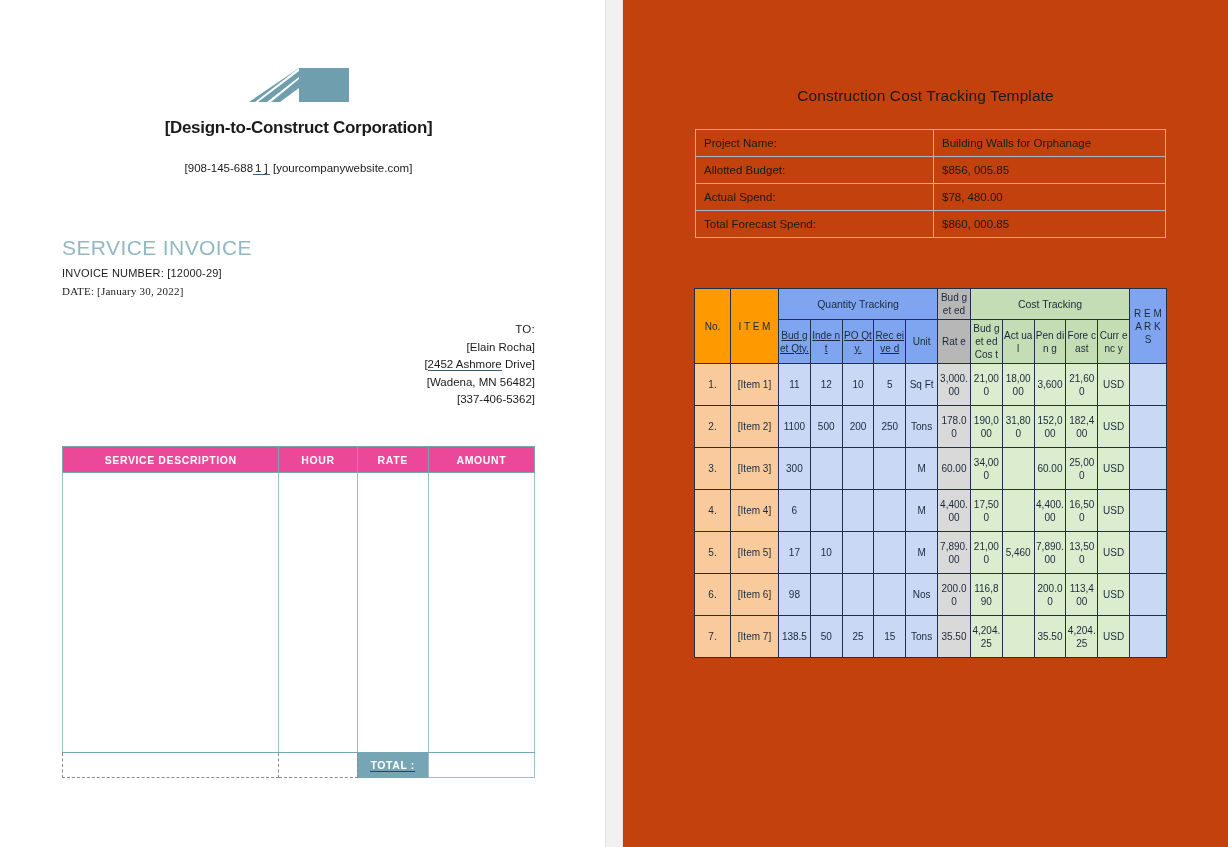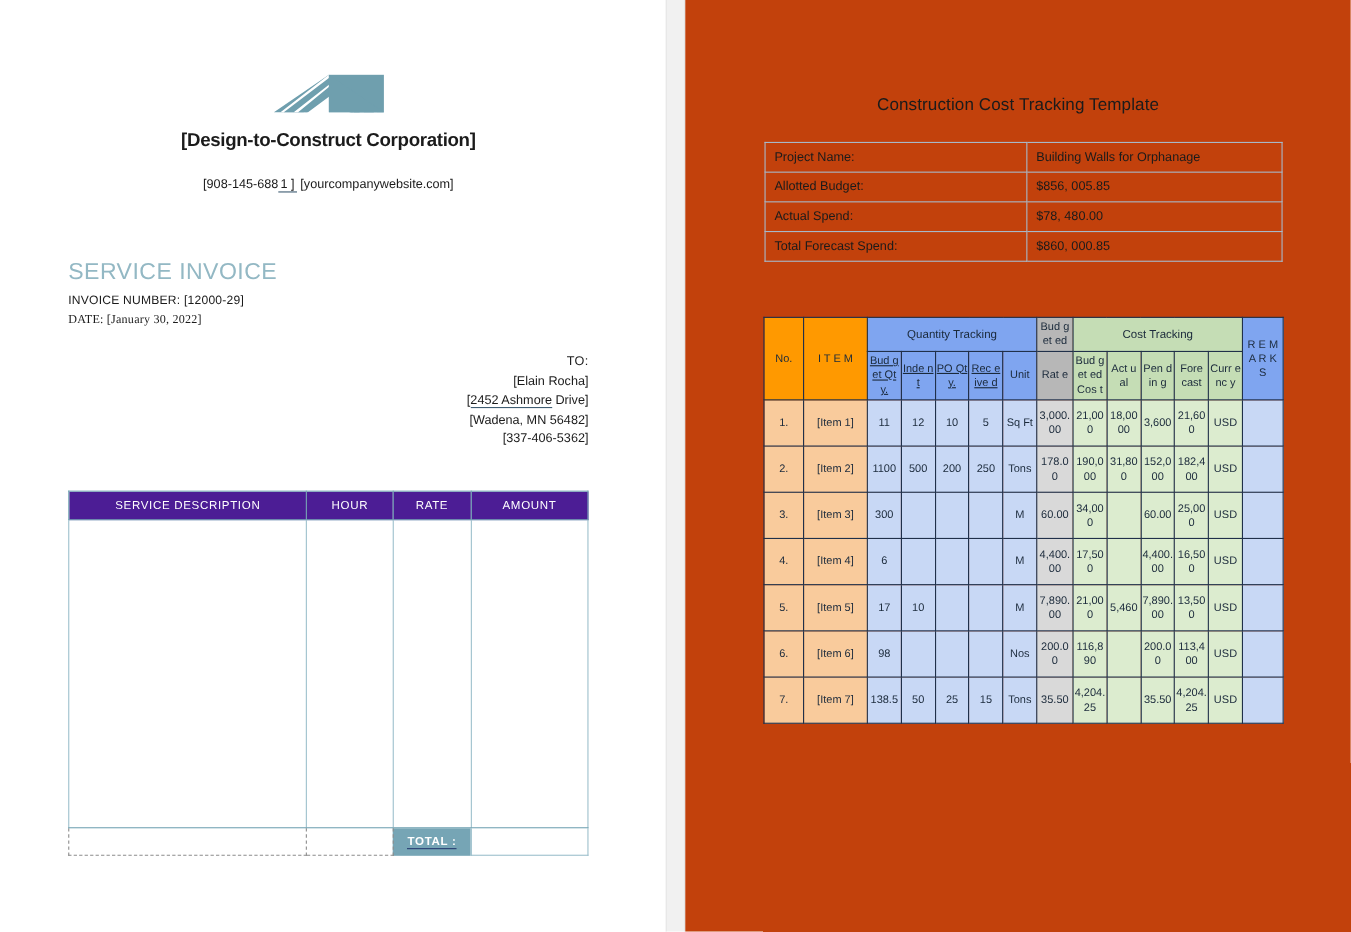--- a/index.html
+++ b/index.html
@@ -107,24 +107,24 @@
 
   
   .svc-table {
     position: absolute;
     left: 62px; top: 446px;
     width: 473px;
     border-collapse: collapse;
     table-layout: fixed;
   }
   .svc-table th {
-    background: #4c1d95;
+    background: #ec4899;
     color: #ffffff;
     font-size: 10.5px;
-    font-weight: normal;
+    font-weight: bold;
     letter-spacing: 0.6px;
     height: 26px;
     border: 1px solid #76a5b5;
   }
   .svc-table td {
     border-left: 1px solid #9dc0cc;
     border-right: 1px solid #9dc0cc;
     background: #ffffff;
     height: 280px;
   }
@@ -203,21 +203,21 @@
   .hdr-orange { background: #ff9900; }
   .hdr-blue   { background: #7fa5f0; }
   .hdr-gray   { background: #b7b7b7; }
   .hdr-green  { background: #c5ddb5; }
   .cell-orange { background: #f9cb9c; }
   .cell-blue   { background: #c8d8f5; }
   .cell-gray   { background: #d9d9d9; }
   .cell-green  { background: #dceccf; }
   .vert-letters { line-height: 12px; }
   .r-no  { width: 36px; }
-  .r-item{ width: 58px; }
+  .r-item{ width: 48px; }
   .qcol  { width: 33px; text-decoration: underline; }
   .ucol  { width: 29px; }
   .ratec { width: 33px; }
   .ccol  { width: 34px; }
   .remk  { width: 37px; }
   .main-table td.row-h { height: 42px; vertical-align: middle; }
 </style>
 </head>
 <body>
 

